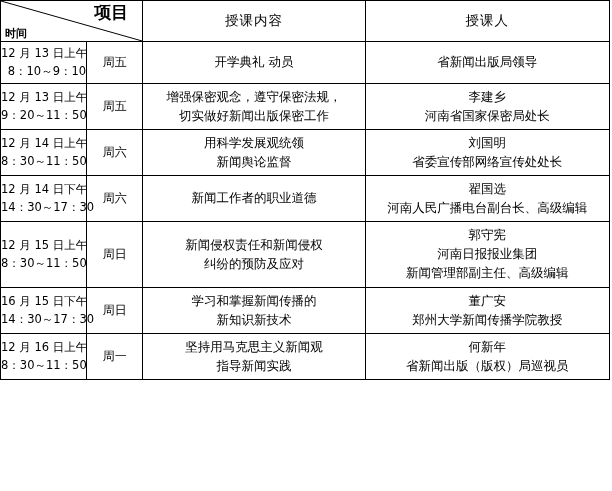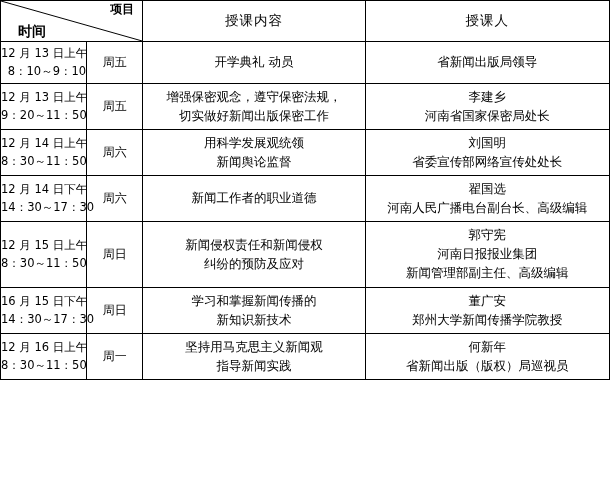--- a/index.html
+++ b/index.html
@@ -47,30 +47,30 @@
     padding: 0;
   }
   .corner .diag {
     position: absolute;
     left: 0; top: 0;
     width: 100%; height: 100%;
   }
   .corner .lbl-item {
     position: absolute;
     top: 1px;
-    right: 8px;
-    font-size: 12px;
+    right: 14px;
+    font-size: 17px;
     font-weight: bold;
     line-height: 1.2;
   }
   .corner .lbl-time {
     position: absolute;
     bottom: 1px;
-    left: 17px;
-    font-size: 14px;
+    left: 4px;
+    font-size: 11px;
     font-weight: bold;
     line-height: 1.2;
   }
 
   
   .row-cell {
     font-size: 12px;
     line-height: 1.45;
   }
   .time-cell {

